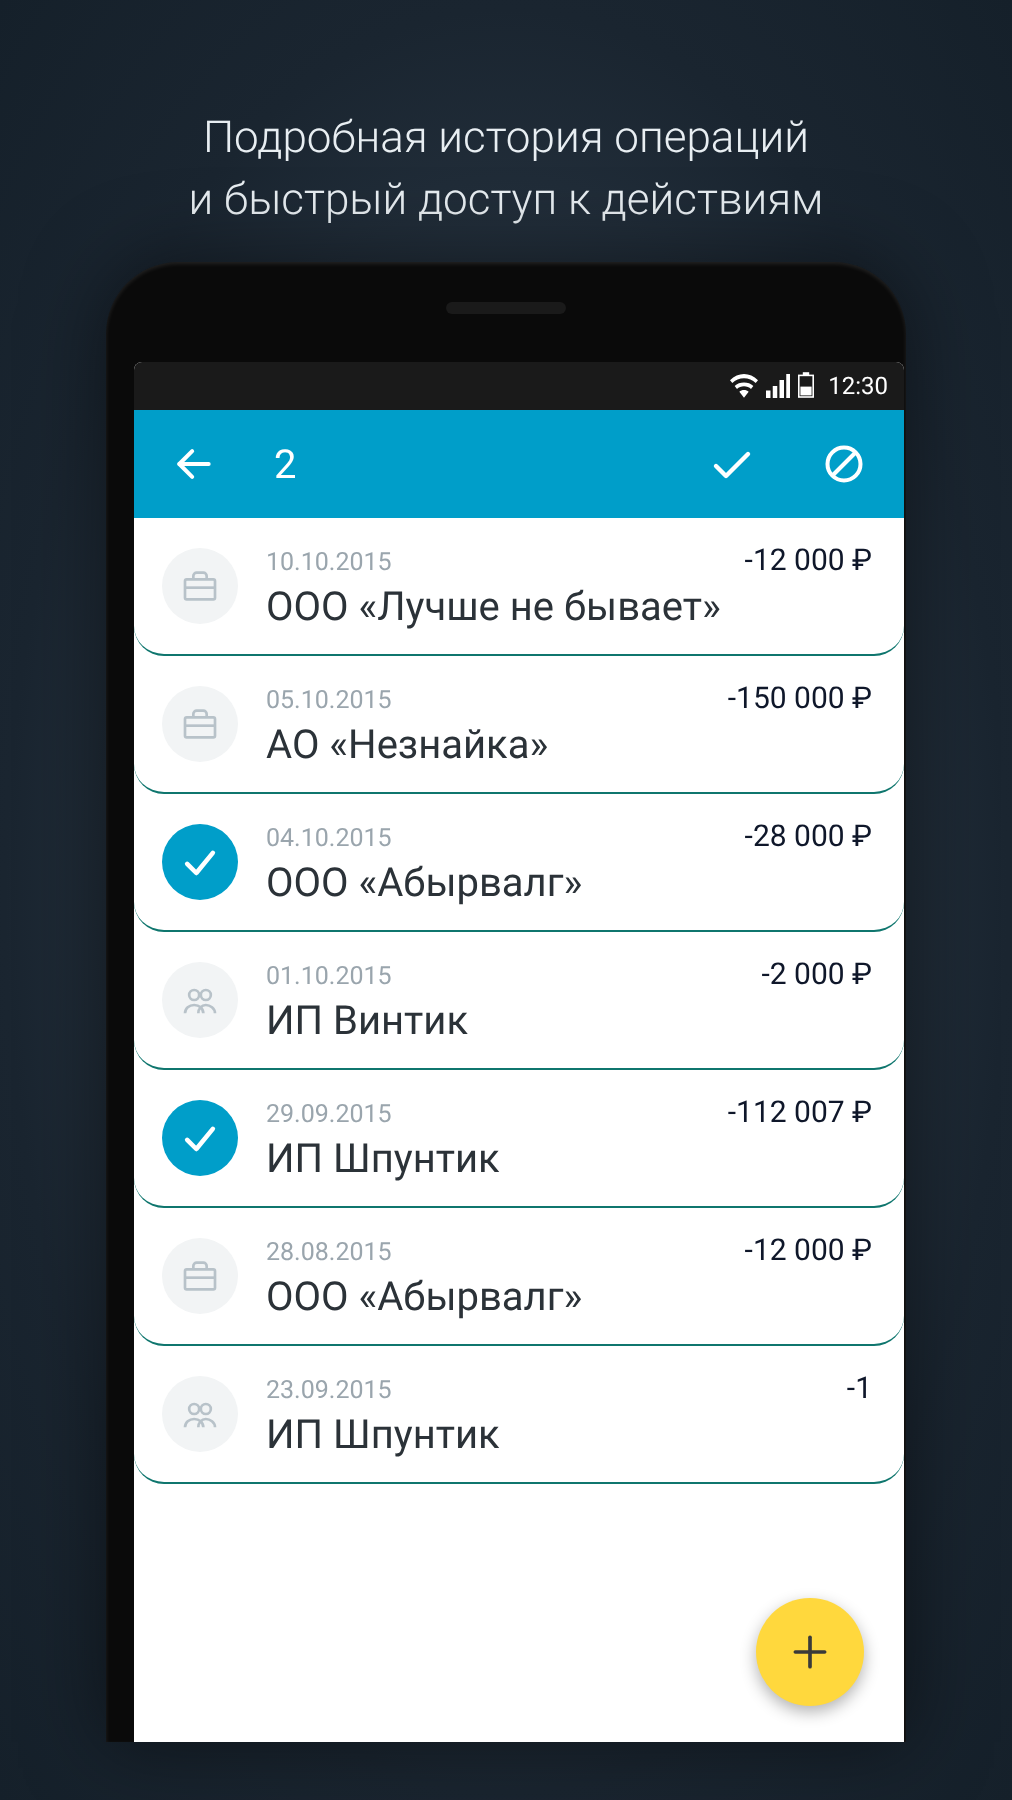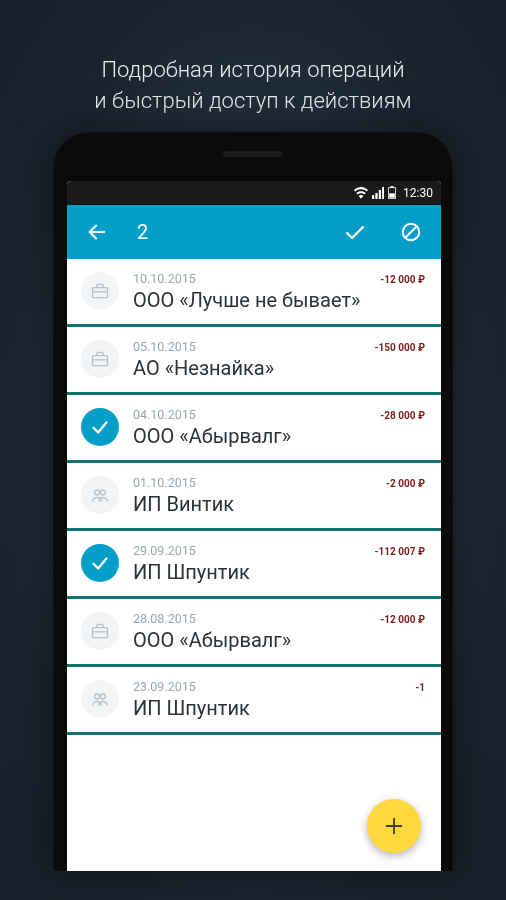--- a/index.html
+++ b/index.html
@@ -17,21 +17,21 @@
     font-size: 22px;
     font-weight: 300;
     line-height: 1.4;
     padding: 55px 30px 14px;
   }
   .phone {
     width: 400px;
     margin: 0 auto;
     background: #0a0a0a;
     border-radius: 36px 36px 0 0;
-    padding: 50px 12px 0 14px;
+    padding: 50px 1px 0 14px;
     box-shadow: 0 0 40px rgba(0,0,0,0.5), inset 0 1px 2px rgba(255,255,255,0.1);
     position: relative;
   }
   .phone::before {
     content: "";
     position: absolute;
     top: 20px;
     left: 50%;
     transform: translateX(-50%);
     width: 60px;
@@ -80,22 +80,23 @@
     height: 32px;
     cursor: pointer;
   }
   .list {
     background: #fff;
   }
   .row {
     display: flex;
     align-items: center;
     padding: 12px 16px 12px 14px;
-    border-bottom: 3px solid #0f766e;
+    border-bottom: 1px solid #0f766e;
     gap: 14px;
+    border-radius: 15px;
   }
   .avatar {
     width: 38px;
     height: 38px;
     border-radius: 50%;
     background: #f2f4f5;
     display: flex;
     align-items: center;
     justify-content: center;
     flex-shrink: 0;
@@ -111,23 +112,23 @@
     display: flex;
     justify-content: space-between;
     align-items: baseline;
     gap: 8px;
   }
   .date {
     color: #9aa5ad;
     font-size: 12.5px;
   }
   .amount {
-    color: #7f1d1d;
-    font-size: 10px;
-    font-weight: 700;
+    color: #0f172a;
+    font-size: 15px;
+    font-weight: 400;
     white-space: nowrap;
   }
   .name {
     color: #2b3238;
     font-size: 20px;
     margin-top: 2px;
     white-space: nowrap;
     overflow: hidden;
     text-overflow: ellipsis;
   }

